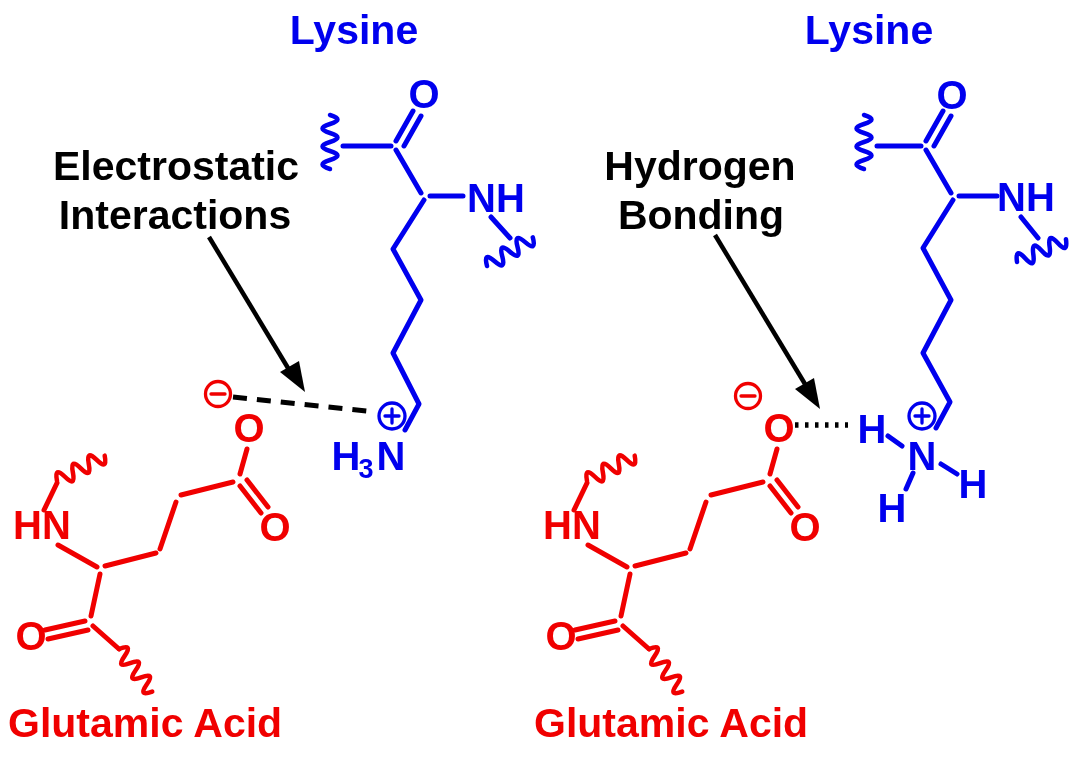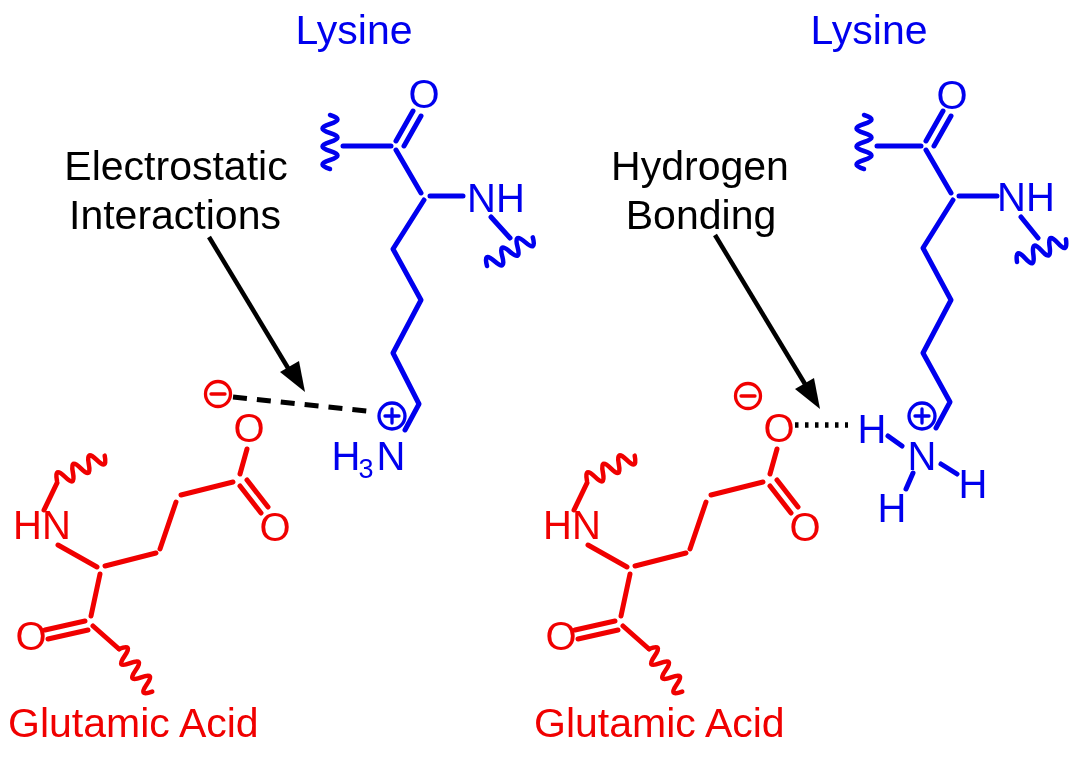--- a/index.html
+++ b/index.html
@@ -2,21 +2,21 @@
 <html style="--lysine-blue: #0000ee; --glutamate-red: #f00000; --annotation-black: #000000; --background: #ffffff;"><head>
 <meta charset="utf-8">
 <style>
   :root{
     --lysine-blue:#0000ee;
     --glutamate-red:#f00000;
     --annotation-black:#000000;
     --background:#ffffff;
   }
   html,body{margin:0;padding:0;background:var(--background);}
-  .canvas{width:888px;height:759px;background:var(--background);}
+  .canvas{width:888px;height:759px;background:var(--background);font-weight:bold;}
   svg{display:block;font-family:"Liberation Sans","DejaVu Sans",sans-serif;}
   text{font-family:"Liberation Sans","DejaVu Sans",sans-serif;}
   .mol-title{font-size:41px;text-anchor:middle;}
   .big-label{font-size:41px;text-anchor:middle;fill:var(--annotation-black);}
   .atom{font-size:40px;text-anchor:middle;}
   .sub{font-size:27px;text-anchor:middle;}
   .start{text-anchor:start;}
   .fill-blue{fill:var(--lysine-blue);}
   .fill-red{fill:var(--glutamate-red);}
   .stroke-blue{stroke:var(--lysine-blue);}

